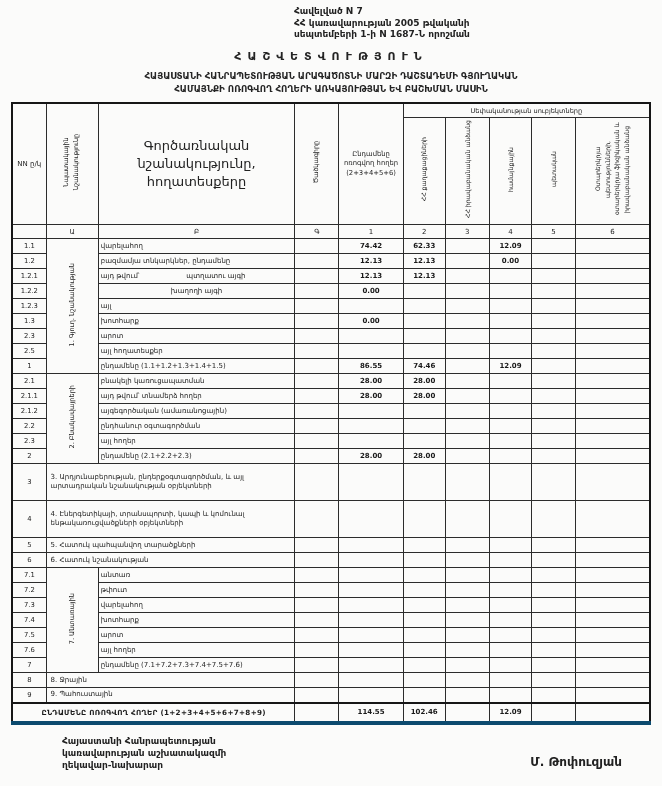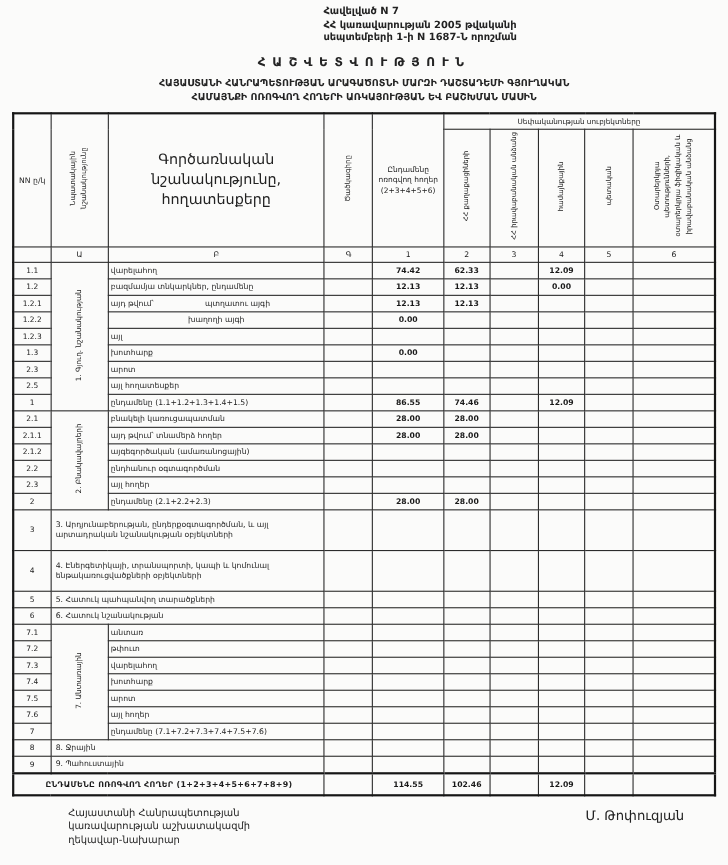--- a/index.html
+++ b/index.html
@@ -83,28 +83,29 @@
   .cell-section .vtext{font-size:6.6px;max-height:none;}
   .cell-label{font-size:7px;display:table-cell;}
   .cell-label .flexwrap{display:flex;width:100%;}
   .lbl{flex:0 0 auto;}
   .sub{margin:0 auto;}
   .cell-span{font-size:7px;line-height:1.35;padding-left:4px;}
   .cell-val{text-align:center;font-size:7px;font-weight:bold;color:#191919;}
   .cell-grand-label{
     text-align:center;font-size:7.2px;font-weight:bold;letter-spacing:.3px;
   }
-  tr.grand td{border-top:2px solid #161616;border-bottom:1px solid #0c4a6e;}
+  tr.grand td{border-top:2px solid #161616;border-bottom:4px solid #0c4a6e;}
 
   
   .footer{
     margin:10px 40px 0 62px;
     display:flex;
     justify-content:space-between;
-    font-weight:normal;
+    align-items:flex-end;
+    font-weight:bold;
     color:#222;
   }
   .footer-left{font-size:9px;line-height:1.35;}
   .footer-sign{font-size:12px;padding-bottom:2px;}
 </style>
 </head>
 <body>
 
 <div class="page">
 

